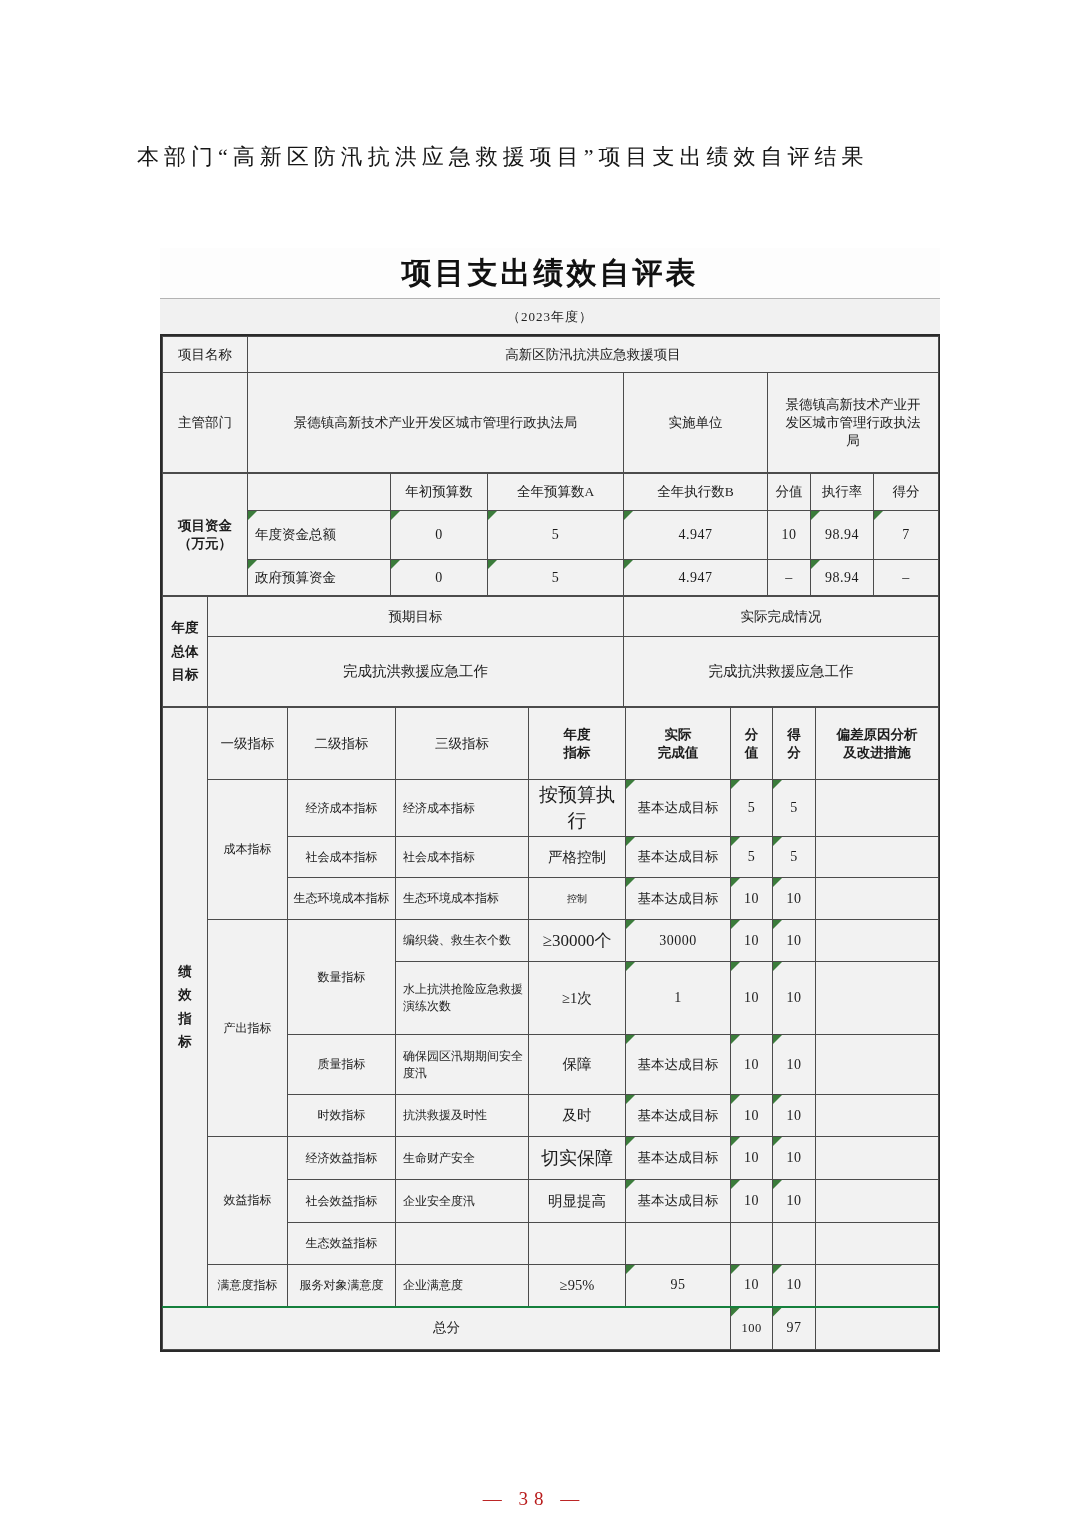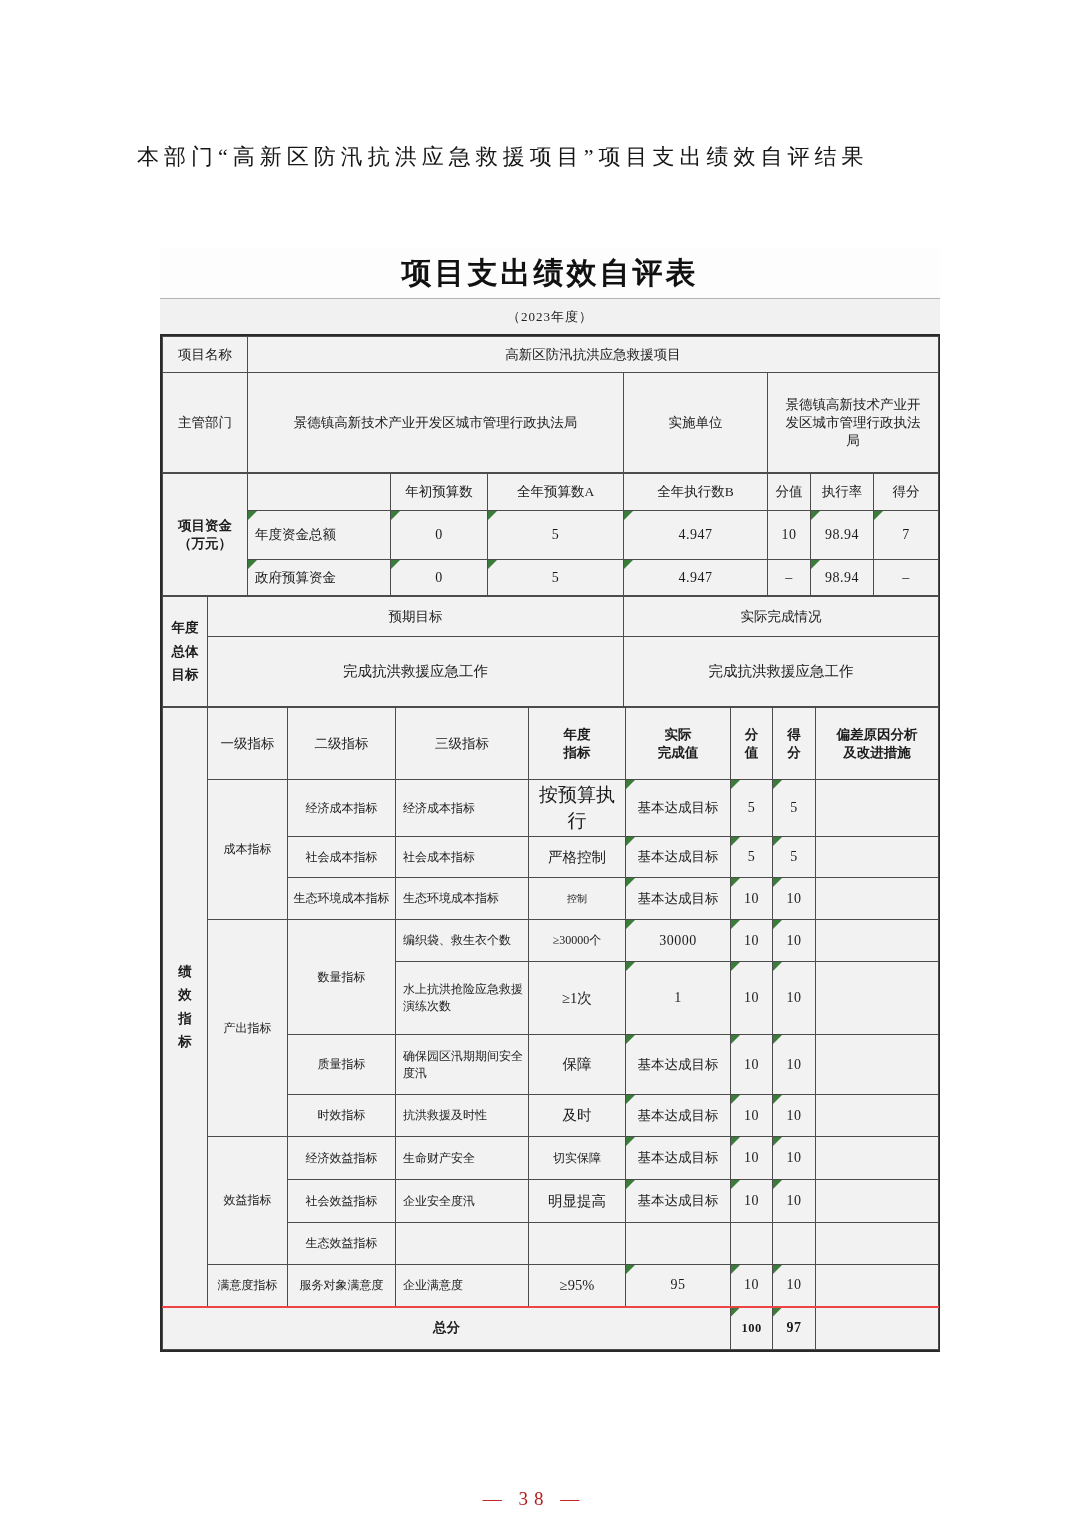--- a/index.html
+++ b/index.html
@@ -20,21 +20,21 @@
   .tbl-wrap { border:2px solid #2a2a2a; background:#f2f2f2; }
   table { width:100%; border-collapse:collapse; table-layout:fixed; }
   td { border:1px solid #4c4c4c; vertical-align:middle; text-align:center;
     font-size:13.5px; padding:2px 4px; background:#f2f2f2; color:#1c1c1c;
     overflow:hidden; position:relative; }
   td.left { text-align:left; padding-left:7px; }
   td.pre { white-space:pre-line;font-weight:bold; }
   td.small { font-size:12px; }
   td.num { font-size:14px; letter-spacing:0.5px; }
   td.vlabel { font-size:13.5px; line-height:1.75; }
-  td.thick-top { border-top:2px solid #ef4444;font-weight:bold; }
+  td.thick-top { border-top:2px solid #15803d; }
   td.gm::before { content:""; position:absolute; top:0; left:0; width:9px; height:9px;
     background:#3b7c3b; clip-path:polygon(0 0,100% 0,0 100%); }
 
   .pagenum { position:absolute; left:0; width:1068px; top:1488px; text-align:center;
     font-size:19px; letter-spacing:6px; color:#b91c1c; }
 </style>
 </head>
 <body>
 
 <div class="page">
@@ -198,21 +198,21 @@
           <td class="gm">基本达成目标</td>
           <td class="num gm">10</td>
           <td class="num gm">10</td>
           <td></td>
         </tr>
 
         <tr style="height:42px">
           <td rowspan="4" class="small">产出指标</td>
           <td rowspan="2" class="small">数量指标</td>
           <td class="left small">编织袋、救生衣个数</td>
-          <td style="font-size:12px">≥30000个</td>
+          <td style="font-size:17px">≥30000个</td>
           <td class="num gm">30000</td>
           <td class="num gm">10</td>
           <td class="num gm">10</td>
           <td></td>
         </tr>
         <tr style="height:73px">
           <td class="left small">水上抗洪抢险应急救援演练次数</td>
           <td style="font-size:14.5px">≥1次</td>
           <td class="num gm">1</td>
           <td class="num gm">10</td>
@@ -235,21 +235,21 @@
           <td class="gm">基本达成目标</td>
           <td class="num gm">10</td>
           <td class="num gm">10</td>
           <td></td>
         </tr>
 
         <tr style="height:43px">
           <td rowspan="3" class="small">效益指标</td>
           <td class="small">经济效益指标</td>
           <td class="left small">生命财产安全</td>
-          <td style="font-size:12px">切实保障</td>
+          <td style="font-size:18px">切实保障</td>
           <td class="gm">基本达成目标</td>
           <td class="num gm">10</td>
           <td class="num gm">10</td>
           <td></td>
         </tr>
         <tr style="height:43px">
           <td class="small">社会效益指标</td>
           <td class="left small">企业安全度汛</td>
           <td style="font-size:14.5px">明显提高</td>
           <td class="gm">基本达成目标</td>

